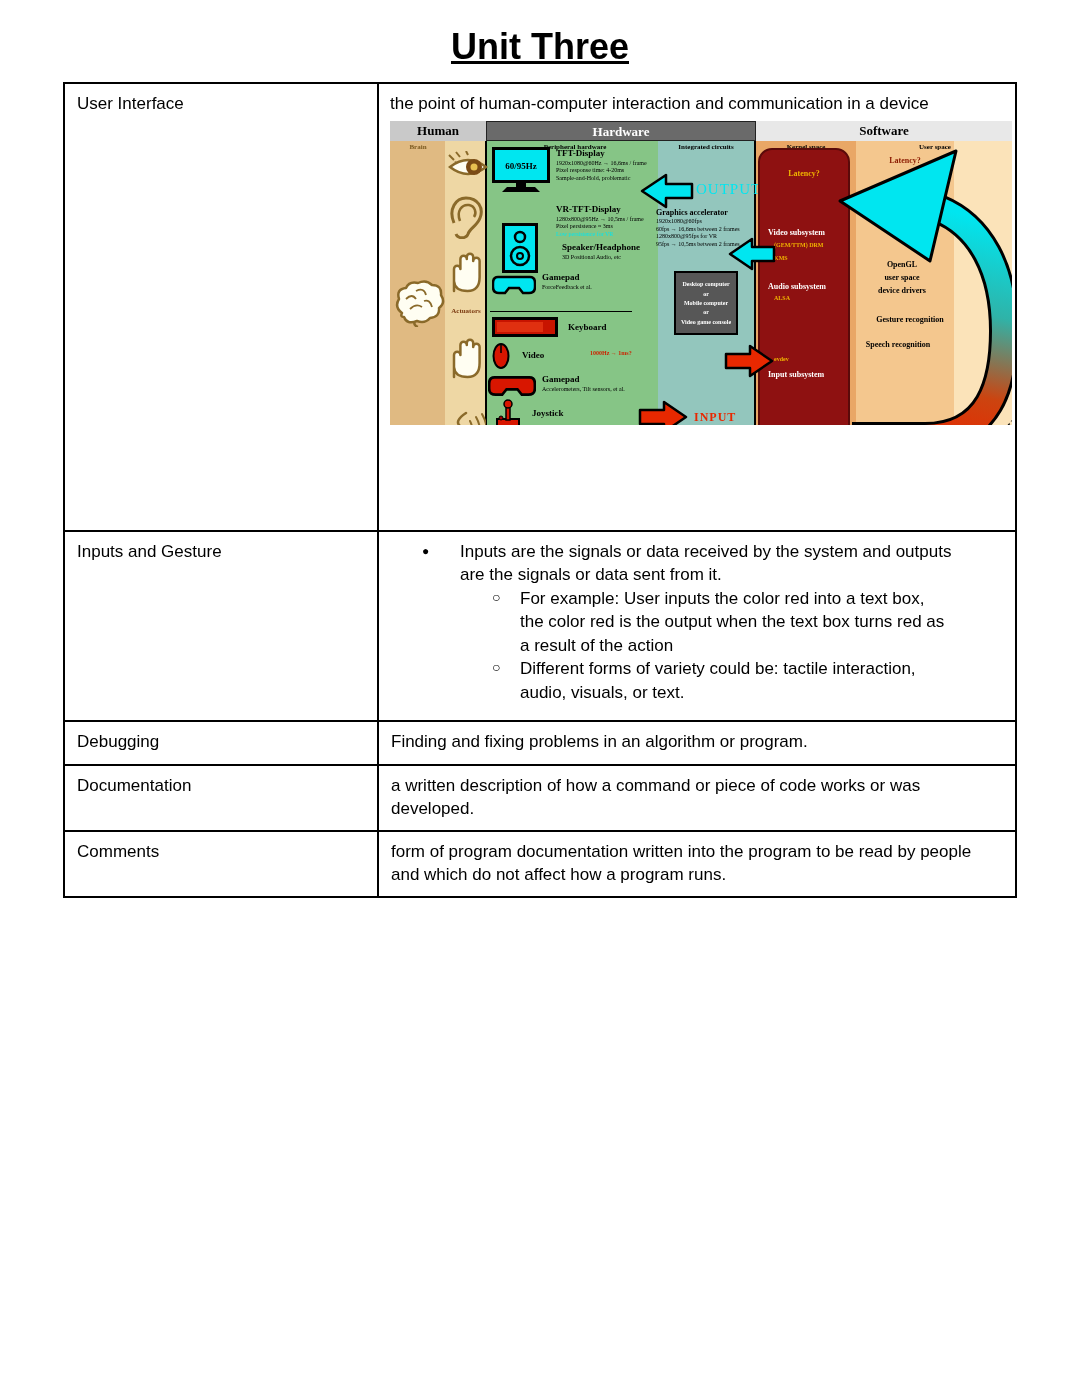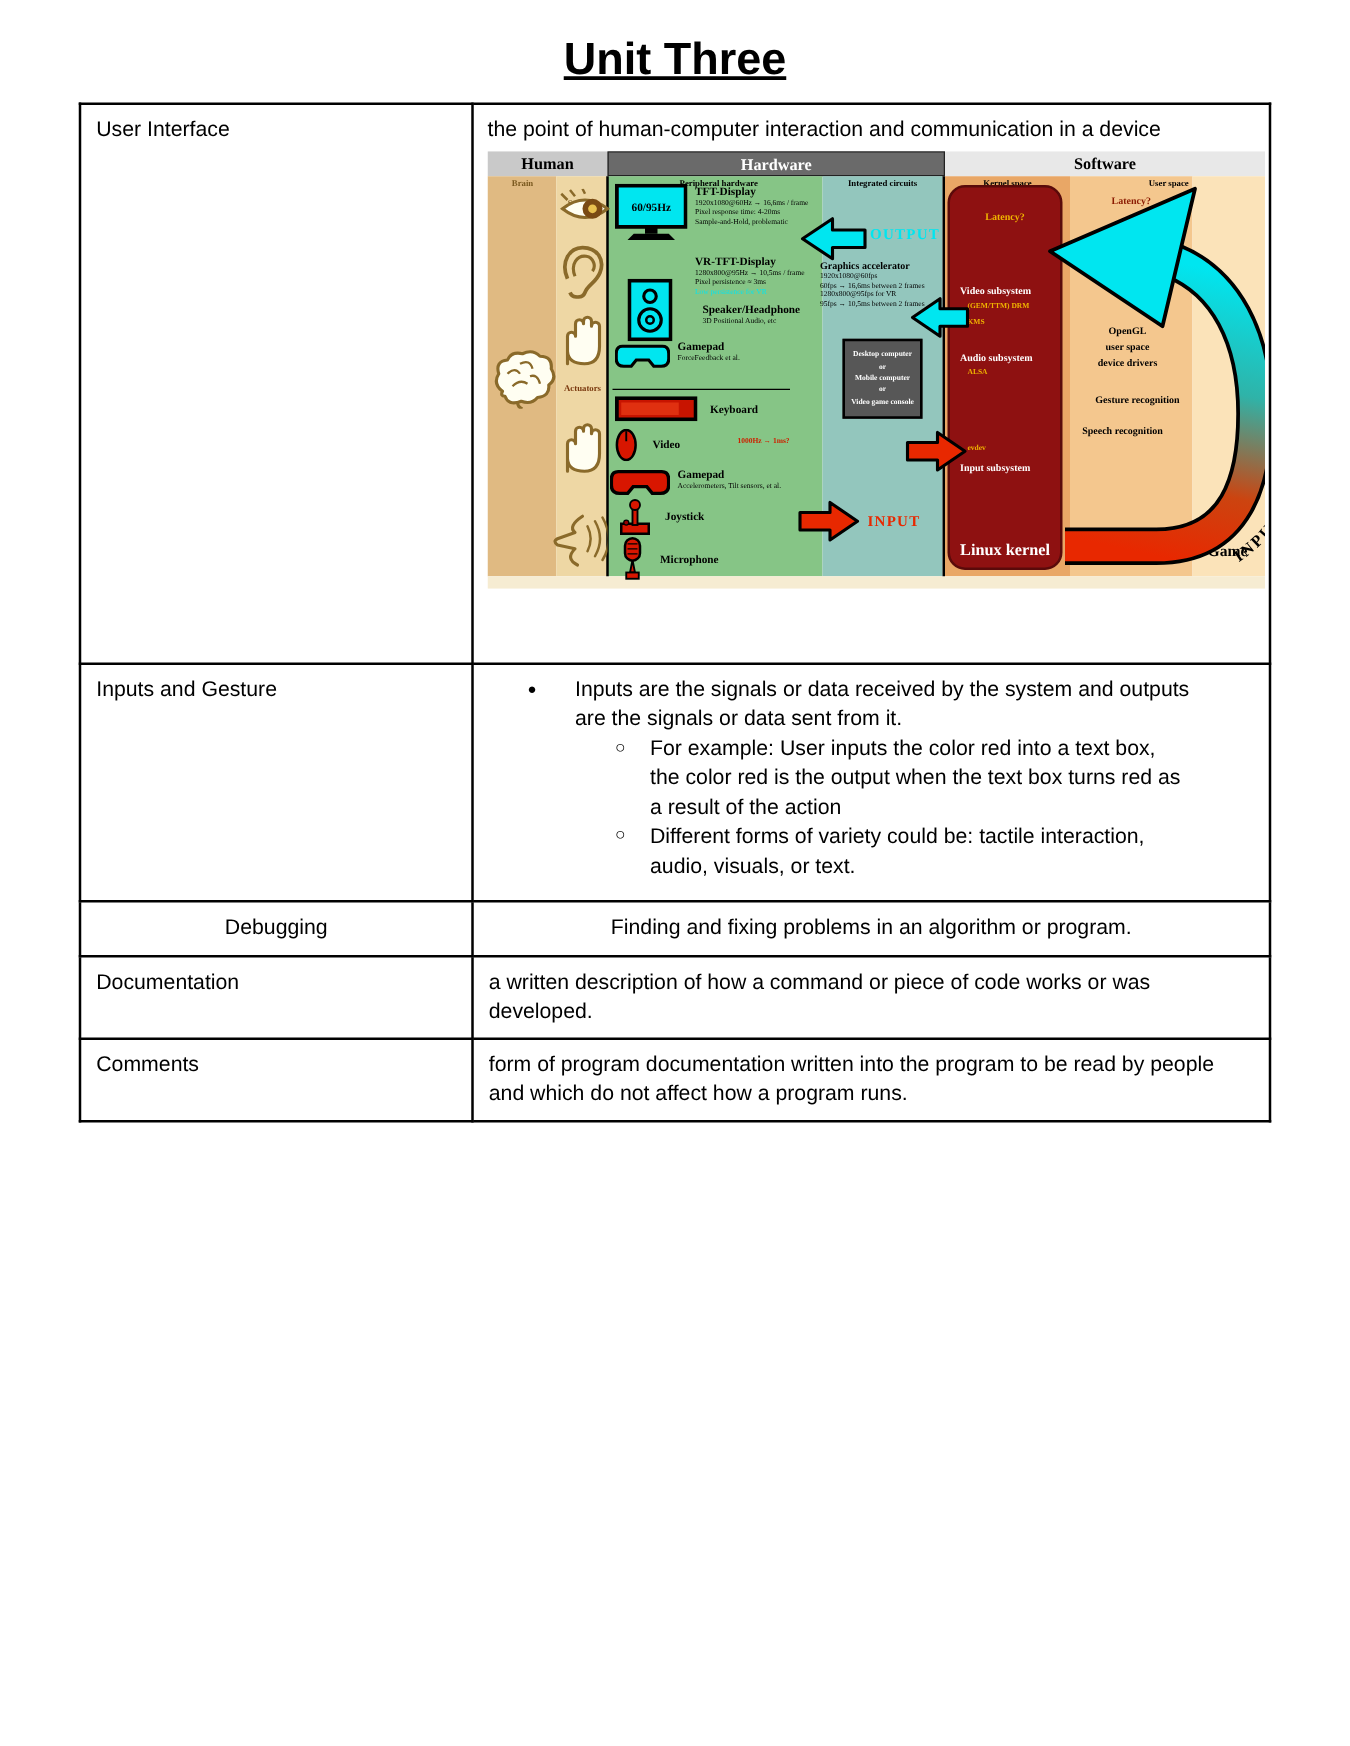--- a/index.html
+++ b/index.html
@@ -14,21 +14,21 @@
   .bullet-row{display:flex;}
   .bullet-row .g{flex:0 0 auto;}
   .b1{padding-left:31px;}
   .b1 .g{width:38px;font-size:12px;padding-top:3px;}
   .b1 .t{width:505px;}
   .b2{padding-left:101px;}
   .b2 .g{width:28px;font-size:14px;padding-top:1px;}
   .b2 .t{width:428px;}
 
   
-  .diagram{position:relative;width:622px;height:350px;margin:6px 0 6px 0;
+  .diagram{position:relative;width:622px;height:304px;margin:6px 0 6px 0;
     font-family:"Liberation Serif",serif;overflow:hidden;}
   .diagram *{position:absolute;box-sizing:border-box;}
   .band{top:20px;height:320px;}
   .hdrband{top:0;height:20px;text-align:center;font-weight:bold;font-size:13px;line-height:20px;}
   .subhdr{top:22px;font-weight:bold;font-size:7px;text-align:center;}
   .dtitle{font-weight:bold;font-size:9px;white-space:nowrap;}
   .dtiny{font-size:6px;line-height:1.25;white-space:nowrap;}
   .kwhite{color:#fff;font-weight:bold;font-size:8px;white-space:nowrap;}
   .kyellow{color:#f0b400;font-weight:bold;font-size:6px;white-space:nowrap;}
   .ulabel{font-weight:bold;font-size:8px;text-align:center;}
@@ -163,21 +163,21 @@
         <svg style="left:104px;top:308px;" width="24" height="36" viewBox="0 0 24 36">
           <rect x="6" y="1.5" width="12" height="18" rx="6" fill="#d81600" stroke="#000" stroke-width="2"></rect>
           <line x1="8" y1="6" x2="16" y2="6" stroke="#000" stroke-width="1"></line>
           <line x1="8" y1="10" x2="16" y2="10" stroke="#000" stroke-width="1"></line>
           <line x1="8" y1="14" x2="16" y2="14" stroke="#000" stroke-width="1"></line>
           <path d="M12 19 l-2 10 h4 z" fill="#d81600" stroke="#000" stroke-width="1.5"></path>
           <rect x="7" y="29" width="10" height="5" fill="#d81600" stroke="#000" stroke-width="1.5"></rect>
         </svg>
         <div class="dtitle" style="left:138px;top:320px;">Microphone</div>
 
-        <div style="left:306px;top:58px;color:#00e6f0;font-weight:bold;font-size:12px;letter-spacing:1px;">OUTPUT</div>
+        <div style="left:306px;top:58px;color:#00e6f0;font-weight:normal;font-size:15px;letter-spacing:1px;">OUTPUT</div>
         <div style="left:266px;top:86px;">
           <div class="dtitle" style="position:static;font-size:8px;">Graphics accelerator</div>
           <div class="dtiny" style="position:static;">1920x1080@60fps</div>
           <div class="dtiny" style="position:static;">60fps → 16,6ms between 2 frames</div>
           <div class="dtiny" style="position:static;">1280x800@95fps for VR</div>
           <div class="dtiny" style="position:static;">95fps → 10,5ms between 2 frames</div>
         </div>
         <div style="left:284px;top:150px;width:64px;height:64px;background:#575757;border:2.5px solid #000;color:#fff;text-align:center;font-size:6px;font-weight:bold;line-height:1.55;padding-top:7px;">
           <div style="position:static;">Desktop computer</div>
           <div style="position:static;">or</div>
@@ -247,21 +247,21 @@
         <span class="g">○</span>
         <div class="t">For example: User inputs the color red into a text box, the color red is the output when the text box turns red as a result of the action</div>
       </div>
       <div class="bullet-row b2">
         <span class="g">○</span>
         <div class="t">Different forms of variety could be: tactile interaction, audio, visuals, or text.</div>
       </div>
     </td>
   </tr>
 
-  <tr style="height:44px;text-align:center;">
+  <tr style="height:44px;">
     <td class="c1">Debugging</td>
     <td>Finding and fixing problems in an algorithm or program.</td>
   </tr>
 
   <tr style="height:66px;">
     <td class="c1">Documentation</td>
     <td>a written description of how a command or piece of code works or was developed.</td>
   </tr>
 
   <tr style="height:66px;">

